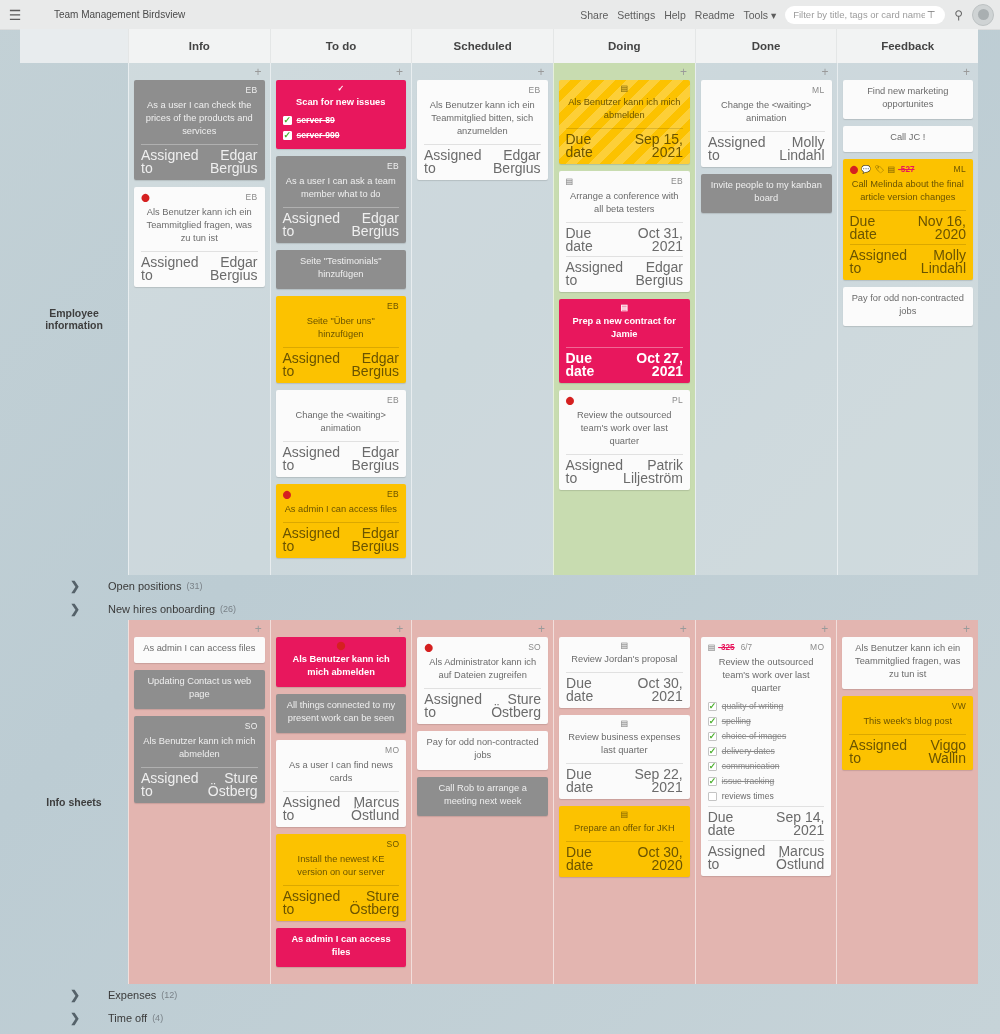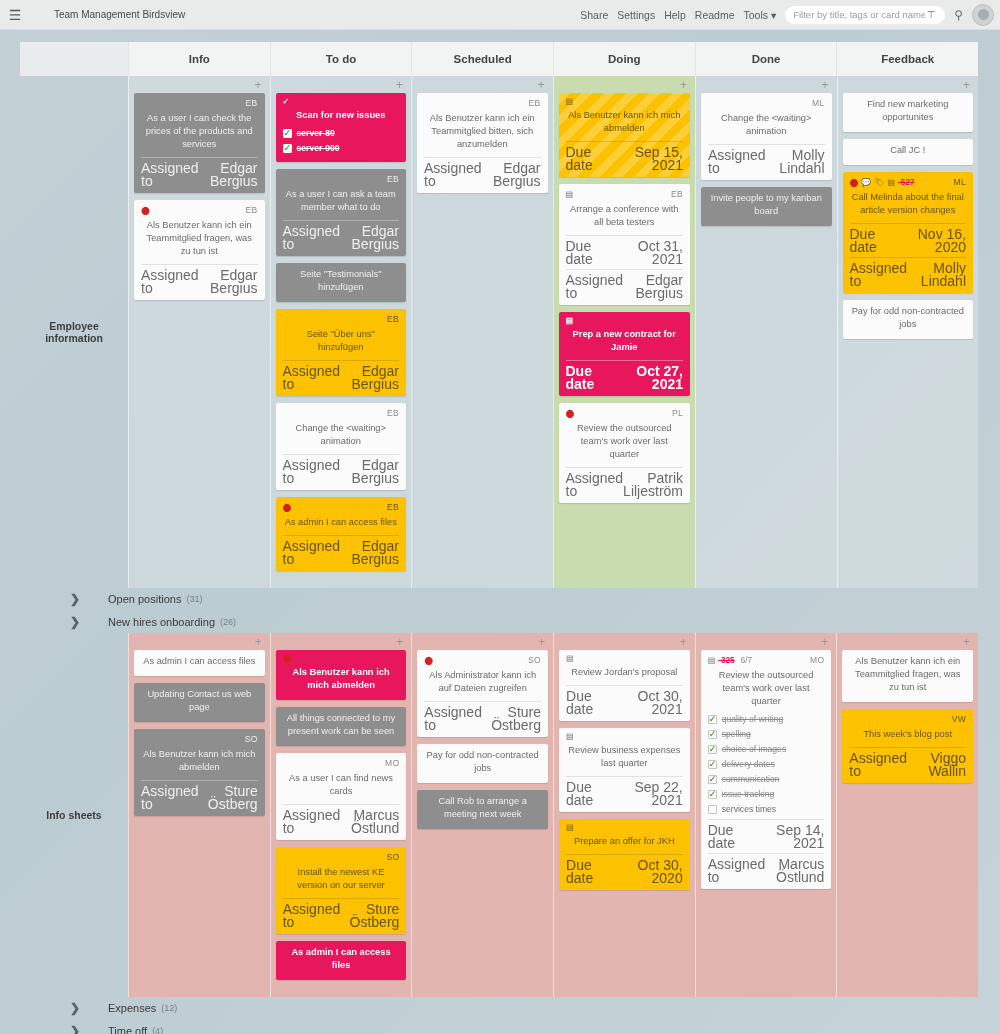--- a/index.html
+++ b/index.html
@@ -54,21 +54,21 @@
     background: #cfd3d4; border: 1px solid #bdc2c3;
     position: relative; overflow: hidden;
   }
   #avatar-top::after {
     content: ""; position: absolute; left: 5px; top: 4px;
     width: 11px; height: 11px; border-radius: 50%; background: #a9afb1;
   }
 
   
   #board {
-    position: absolute; left: 20px; top: 42px;
+    position: absolute; left: 20px; top: 29px;
     width: 958px; height: 980px;
   }
 
   
   #col-header {
     display: flex; height: 34px; background: #f2f3f3;
   }
   #col-header .hdr-spacer { width: 108px; flex: 0 0 108px; background: #e8ecee; }
   .col-hdr {
     flex: 1 1 0; display: flex; align-items: center; justify-content: center;
@@ -113,21 +113,21 @@
   
   .card {
     border-radius: 2px; margin-bottom: 7px;
     padding: 4px 7px 5px 7px;
     box-shadow: 0 1px 1px rgba(0,0,0,0.12);
     font-size: 9.3px; line-height: 13px;
     position: relative; cursor: pointer;
   }
   .card .meta {
     display: flex; align-items: center; min-height: 10px;
-    font-size: 8px; margin-bottom: 1px;
+    font-size: 8px; margin-bottom: 1px; justify-content: center;
   }
   .card .meta .icons { display: flex; align-items: center; gap: 3px; }
   .card .avatar-ini { margin-left: auto; font-size: 8.5px; letter-spacing: .3px; }
   .card .title { text-align: center; padding: 1px 2px 3px 2px; }
   .card .row {
     display: flex; justify-content: space-between;
     border-top: 1px solid rgba(0,0,0,0.10);
     padding-top: 4px; margin-top: 3px; font-size: 14px;
   }
   .card .row .rv { text-align: right; max-width: 60%; }
@@ -592,21 +592,21 @@
                   <div class="chk done">
                     <span class="box"></span>
                     <span class="lbl">communication</span>
                   </div>
                   <div class="chk done">
                     <span class="box"></span>
                     <span class="lbl">issue tracking</span>
                   </div>
                   <div class="chk">
                     <span class="box"></span>
-                    <span class="lbl">services times</span>
+                    <span class="lbl">reviews times</span>
                   </div>
                 </div>
                 <div class="row">
                   <span class="rk">Due date</span>
                   <span class="rv">Sep 14, 2021</span>
                 </div>
                 <div class="row">
                   <span class="rk">Assigned to</span>
                   <span class="rv">Marcus Östlund</span>
                 </div>

